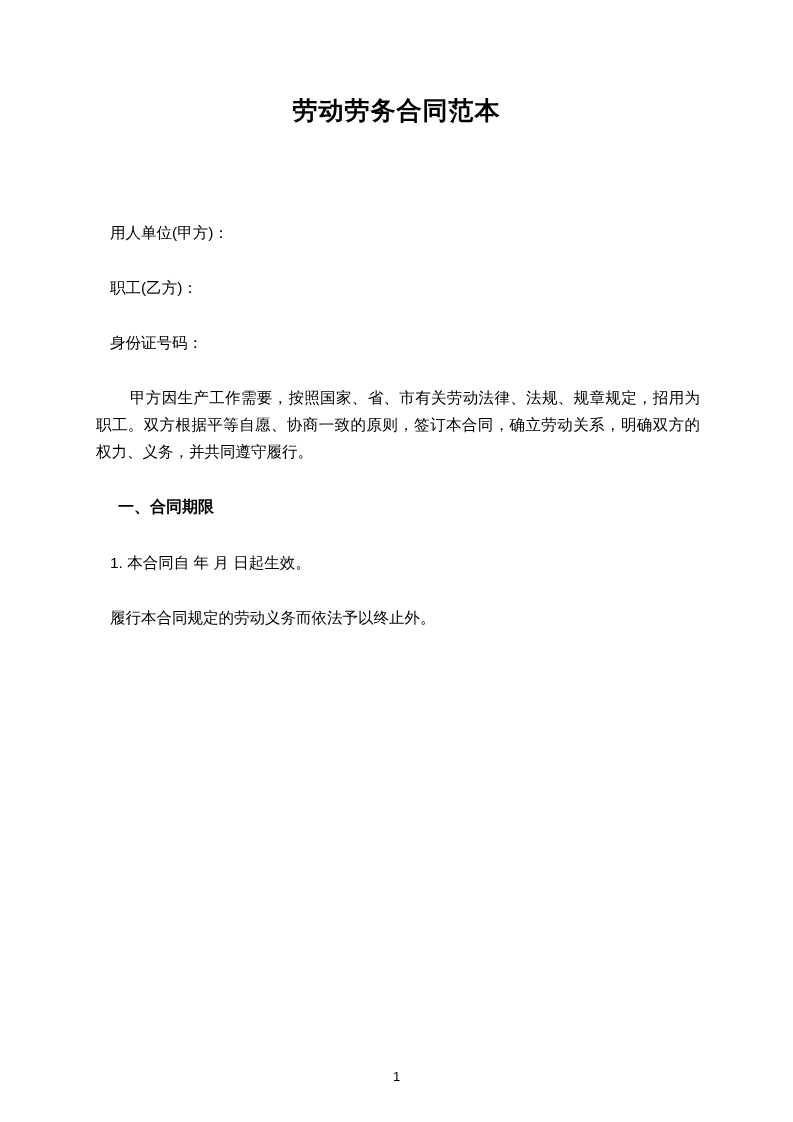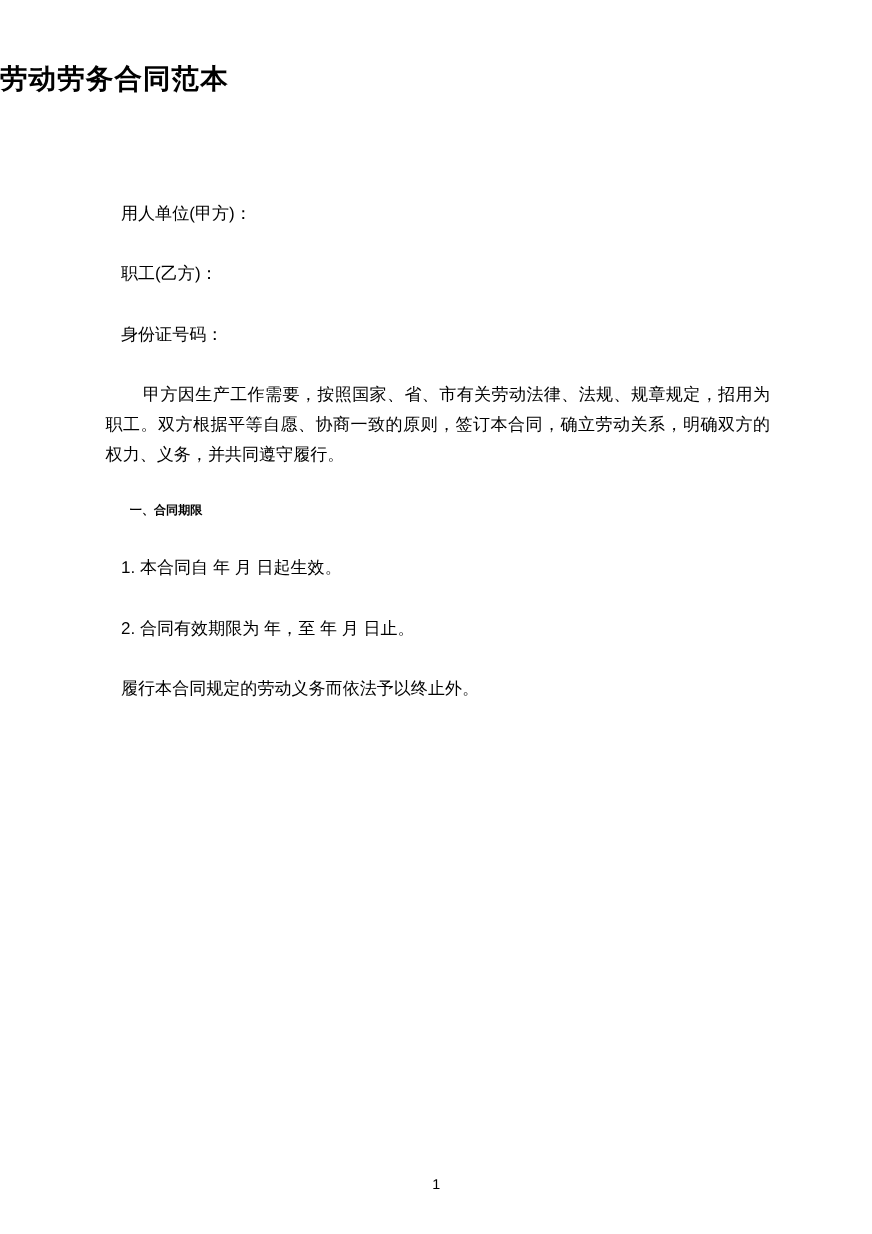--- a/index.html
+++ b/index.html
@@ -14,25 +14,26 @@
   .page {
     position: relative;
     width: 793px;
     height: 1122px;
     background: #ffffff;
     box-sizing: border-box;
     padding: 0;
     overflow: hidden;
   }
   .doc-title {
+    text-align: center;
     font-size: 25px;
     font-weight: bold;
     letter-spacing: 1px;
     margin: 0;
-    padding-top: 56px;
+    padding-top: 94px;
     line-height: 1.3;
   }
   .body-block {
     margin-top: 92px;
     padding-left: 96px;
     padding-right: 93px;
   }
   .para {
     font-size: 15.5px;
     line-height: 1.75;
@@ -40,21 +41,21 @@
     text-align: justify;
     text-justify: inter-ideograph;
   }
   .para.indent1 {
     text-indent: 34px;
   }
   .para.indent-small {
     text-indent: 14px;
   }
   .heading {
-    font-size: 11px;
+    font-size: 16px;
     font-weight: bold;
     line-height: 1.75;
     margin: 0 0 28px 0;
     text-indent: 22px;
   }
   .page-number {
     position: absolute;
     bottom: 38px;
     left: 0;
     width: 100%;
@@ -70,19 +71,18 @@
 
   <h1 class="doc-title">劳动劳务合同范本</h1>
 
   <div class="body-block">
     <p class="para indent-small">用人单位(甲方)：</p>
     <p class="para indent-small">职工(乙方)：</p>
     <p class="para indent-small">身份证号码：</p>
     <p class="para indent1">甲方因生产工作需要，按照国家、省、市有关劳动法律、法规、规章规定，招用为职工。双方根据平等自愿、协商一致的原则，签订本合同，确立劳动关系，明确双方的权力、义务，并共同遵守履行。</p>
     <p class="heading">一、合同期限</p>
     <p class="para indent-small">1. 本合同自 年 月 日起生效。</p>
-    <p class="para indent-small">2. 合同有效期限为 年，至 年 月 日止。</p>
     <p class="para indent-small">履行本合同规定的劳动义务而依法予以终止外。</p>
   </div>
 
   <div class="page-number">1</div>
 
 </div>
 
 </body></html>

